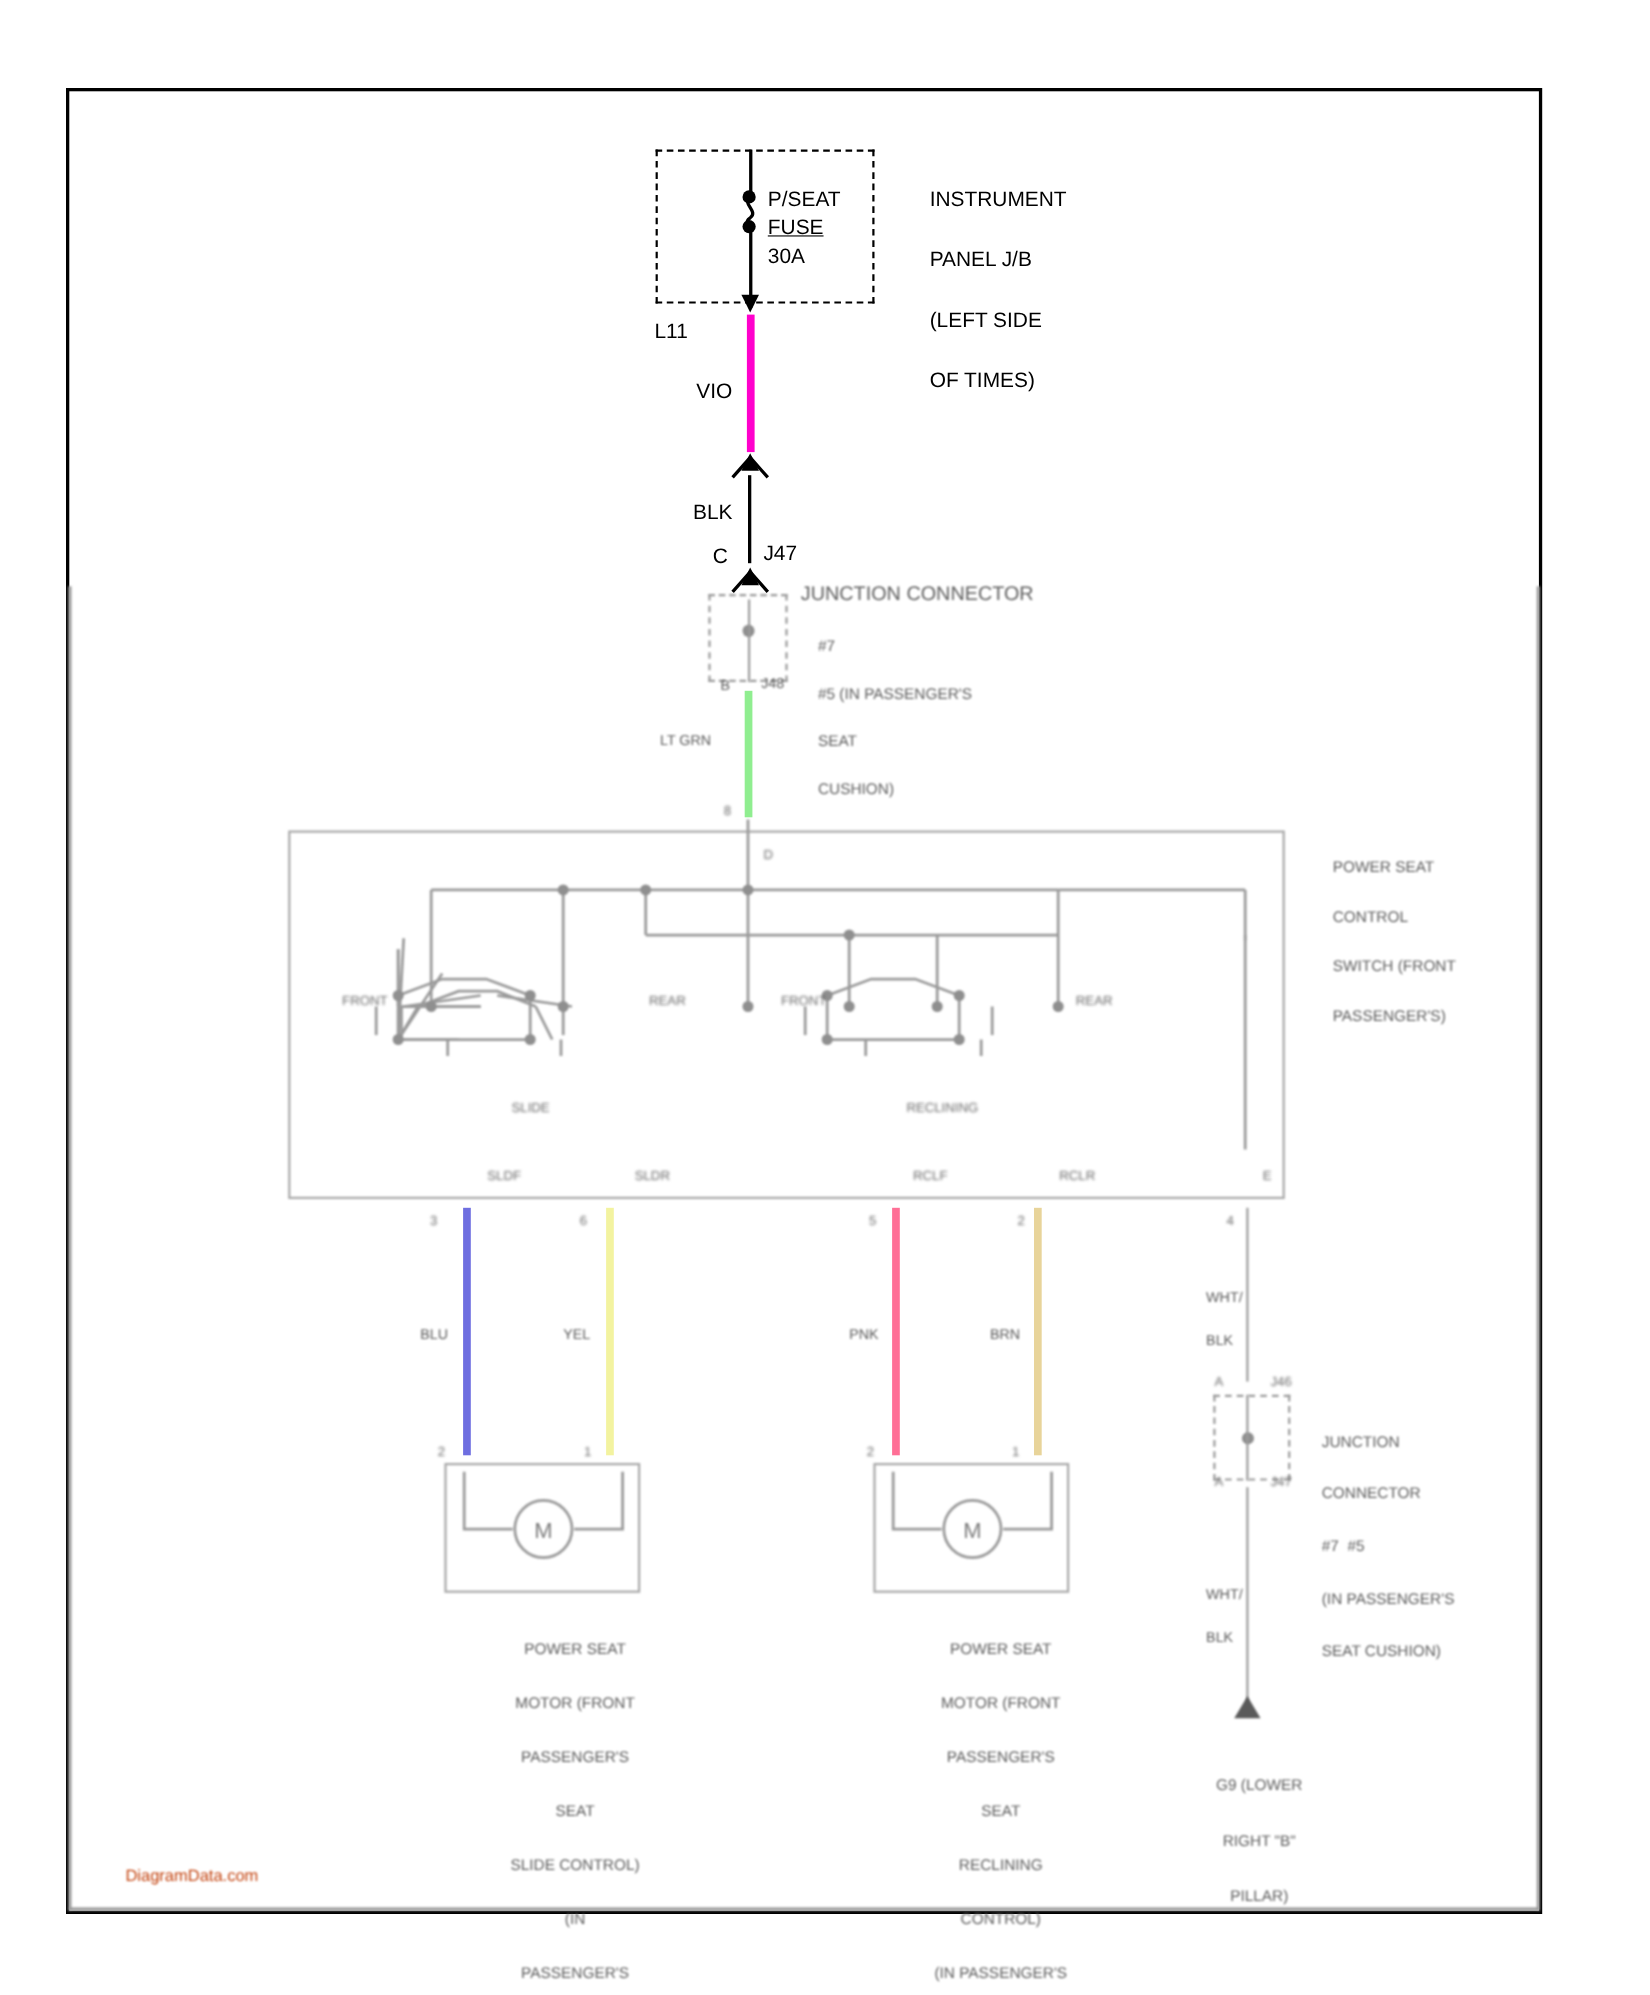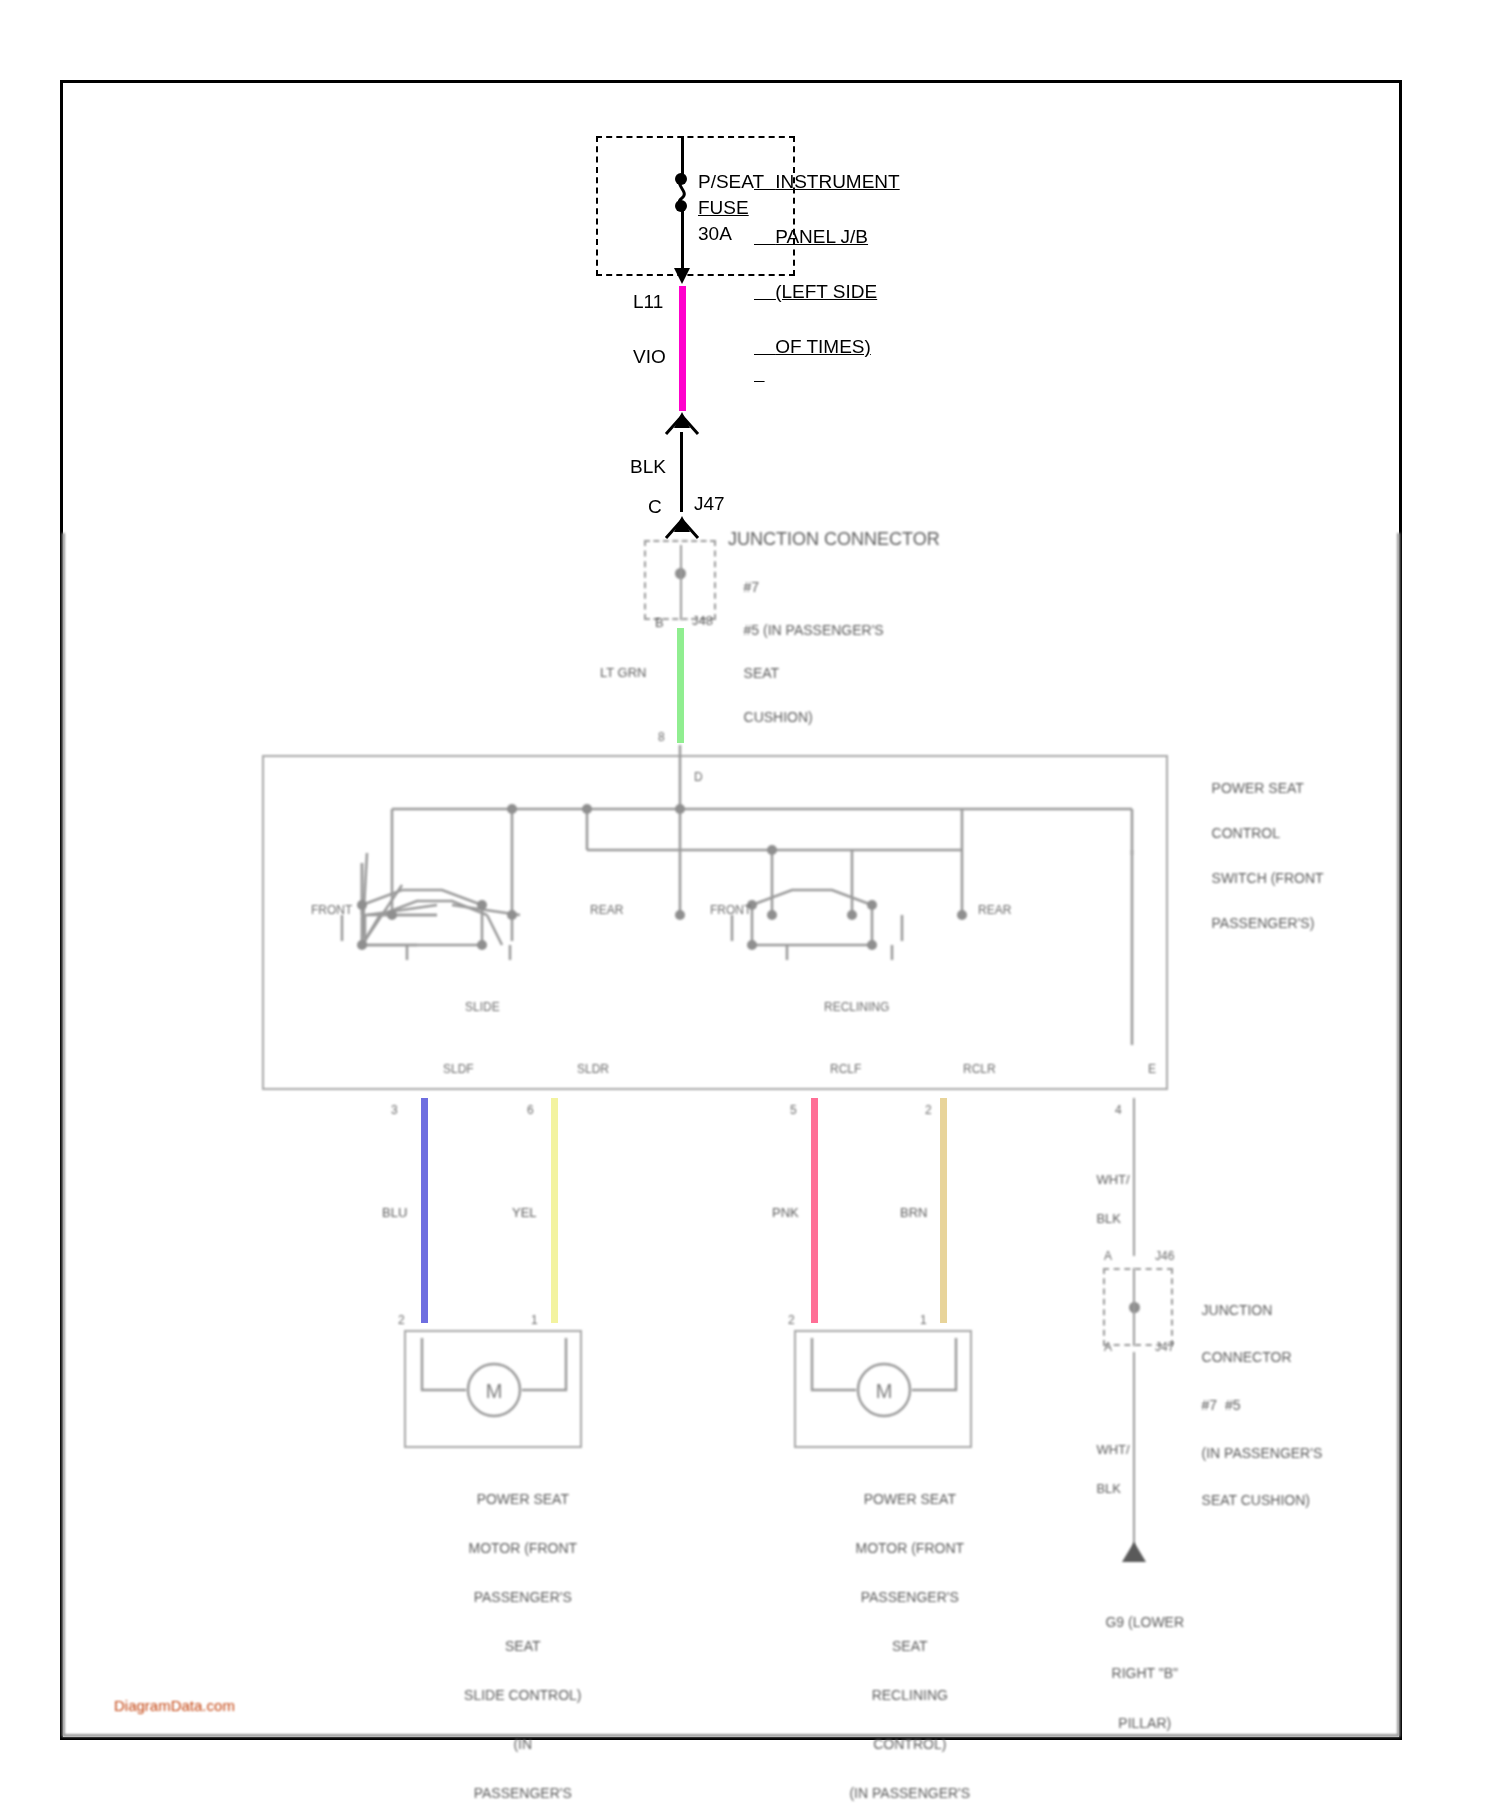--- a/index.html
+++ b/index.html
@@ -79,28 +79,28 @@
   <div class="vline" style="left:681px; top:208px; height:72px;"></div>
 
   <svg style="left:670px; top:260px; width:24px; height:26px;">
     <path d="M12,24 L4,8 L20,8 Z" fill="#000"></path>
   </svg>
 
   <div class="lbl sharp" style="left:698px; top:170px;">P/SEAT</div>
   <div class="lbl sharp" style="left:698px; top:196px;text-decoration:underline;">FUSE</div>
   <div class="lbl sharp" style="left:698px; top:222px;">30A</div>
 
-  <div class="lbl sharp" style="left:754px; top:140px; line-height:1.45;text-decoration:underline;">
+  <div class="lbl sharp" style="left:824px; top:140px; line-height:1.45;">
     <span>INSTRUMENT</span><br>
     <span>PANEL J/B</span><br>
     <span>(LEFT SIDE</span><br>
     <span>OF TIMES)</span>
   </div>
 
-  <div class="lbl sharp" style="left:633px; top:290px;">L11</div>
+  <div class="lbl sharp" style="left:595px; top:290px;">L11</div>
 
   <div class="colorwire" style="left:679px; top:286px; height:125px; background:#ff00cc;"></div>
   <div class="lbl sharp" style="left:633px; top:345px;">VIO</div>
 
   <svg style="left:664px; top:408px; width:36px; height:28px;">
     <path d="M2,26 L18,8 L34,26" stroke="#000" stroke-width="3" fill="none"></path>
     <path d="M18,4 L10,20 L26,20 Z" fill="#000"></path>
   </svg>
 
   <div class="vline" style="left:680px; top:432px; height:80px;"></div>

